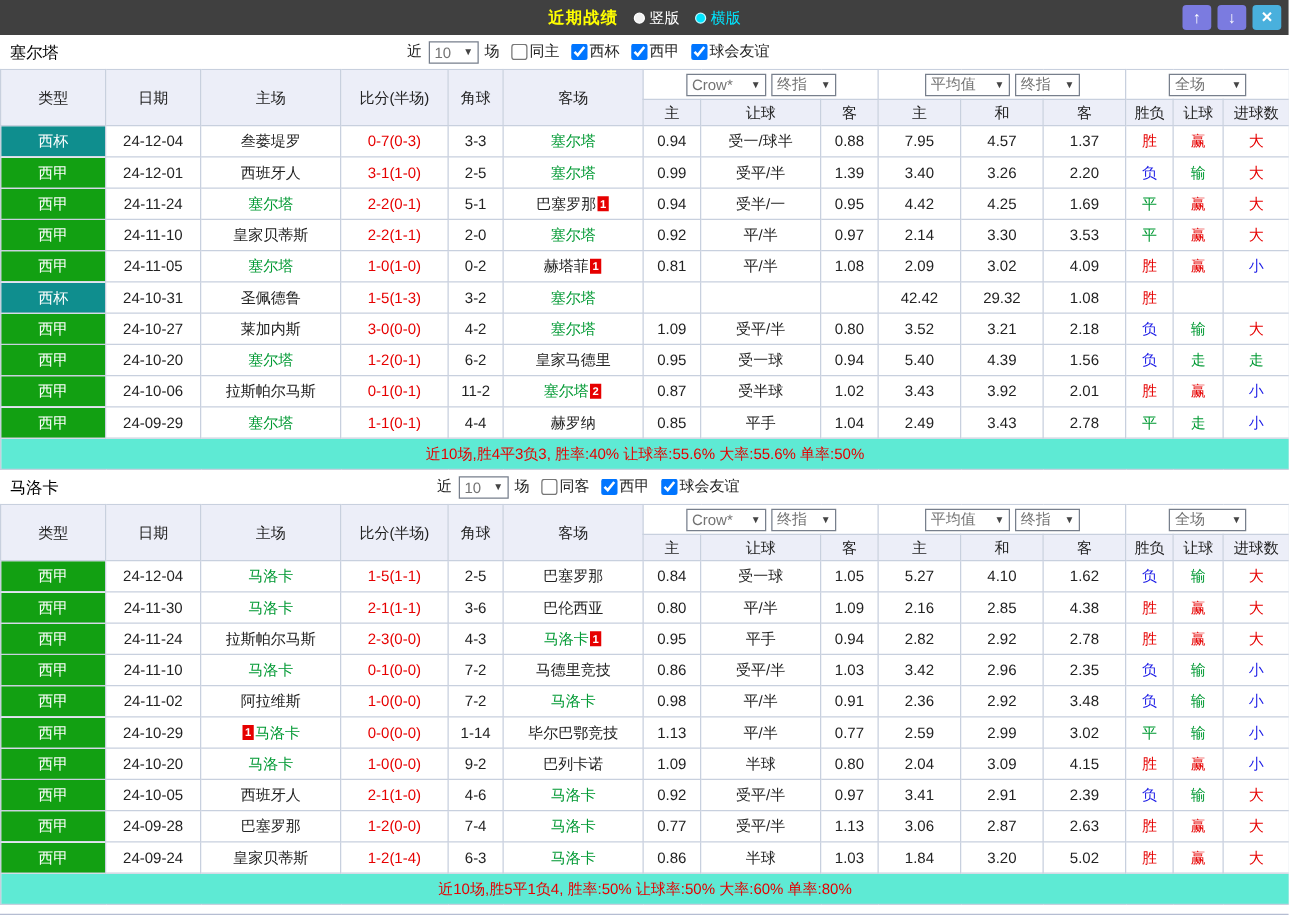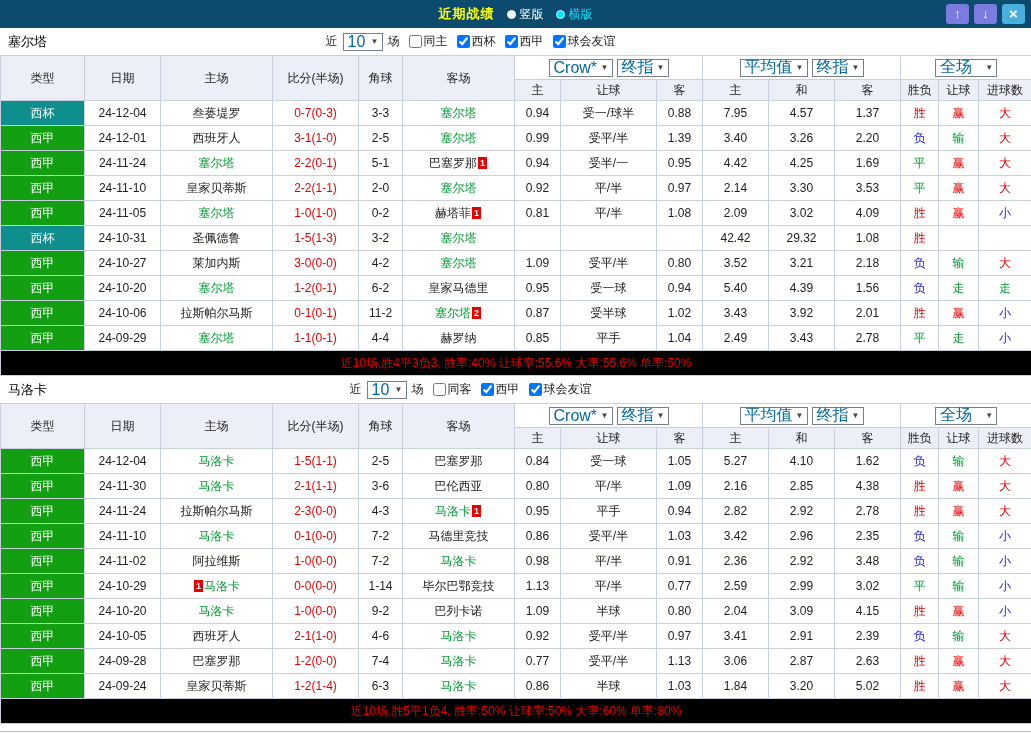--- a/index.html
+++ b/index.html
@@ -4,21 +4,21 @@
 <style>
   * { margin:0; padding:0; box-sizing:border-box; }
   html,body { overflow:hidden; }
   body {
     width:1031px; height:734px; background:#fff; color:#222;
     font-family:"Liberation Sans","DejaVu Sans",sans-serif; font-size:12px;
   }
   .app { width:1031px; height:734px; position:relative; overflow:hidden; }
 
   
-  .titlebar { height:28px; background:#0c4a6e; position:relative; display:flex; align-items:center; }
+  .titlebar { height:28px; background:#404040; position:relative; display:flex; align-items:center; }
   .titlebar-center { position:absolute; left:0; right:0; display:flex; justify-content:center; align-items:center; gap:12px; }
   .title { color:#ffff00; font-weight:bold; font-size:13px; letter-spacing:1px; }
   .radio-opt { display:inline-flex; align-items:center; gap:4px; color:#fff; cursor:pointer; }
   .radio-opt.selected { color:#00e5ff; }
   .radio { width:9px; height:9px; border-radius:50%; background:#f2f2f2; border:1px solid #fff; display:inline-block; }
   .radio.checked { background:#00e5ff; border-color:#bff7ff; }
   .titlebar-buttons { margin-left:auto; display:flex; gap:5px; padding-right:6px; position:relative; z-index:1; }
   .tb-btn { width:23px; height:20px; border:none; border-radius:3px; color:#fff; font-weight:bold;
             font-size:13px; line-height:18px; cursor:pointer; text-align:center; padding:0; }
   .tb-btn.up, .tb-btn.down { background:#7b7be0; }
@@ -28,21 +28,21 @@
   .filter-row { height:27px; position:relative; display:flex; align-items:center; background:#fff; }
   .team-label { position:absolute; left:8px; font-size:13px; color:#000; }
   .filters { margin:0 auto; display:flex; align-items:center; gap:3px; transform:translateX(-45px); }
   .filters .cb { display:inline-flex; align-items:center; margin-left:6px; cursor:pointer; gap:2px; }
   .filters input[type=checkbox] { width:13px; height:13px; margin:0; vertical-align:middle; }
 
   
   .dropdown { display:inline-flex; align-items:center; justify-content:space-between;
               border:1px solid #777f8c; background:#fff; height:18px; padding:0 3px 0 4px;
               margin:0 2px; cursor:pointer; vertical-align:middle; }
-  .dd-label { font-size:16px; color:#0369a1; white-space:nowrap; }
+  .dd-label { font-size:12px; color:#737373; white-space:nowrap; }
   .dd-arrow { font-size:8px; color:#444; margin-left:3px; }
 
   
   table.grid { border-collapse:collapse; width:1031px; table-layout:fixed; }
   .grid th, .grid td { border:1px solid #c8d0de; text-align:center; overflow:hidden; white-space:nowrap; padding:0 1px; }
   .grid thead th { background:#eceef8; font-weight:normal; color:#222; }
   .grid tr.hdr-top th { height:24px; }
   .grid tr.hdr-top th.dd-cell { background:#fff; }
   .grid tr.hdr-sub th { height:21px; }
   .grid tbody td { height:25px; background:#fff; }
@@ -53,21 +53,21 @@
 
   .focus-team { color:#009933; }
   td.score { color:#e60000;margin-left:27px; }
   td.red   { color:#e60000; }
   td.blue  { color:#1a1ae6; }
   td.green { color:#009933; }
 
   .card { display:inline-block; background:#e60000; color:#fff; font-size:9px; font-weight:bold;
           width:9px; height:12px; line-height:12px; text-align:center; vertical-align:middle; margin:0 1px; }
 
-  tr.summary td { color:#e60000; height:25px; background:#000000;margin-top:41px; }
+  tr.summary td { color:#e60000; height:25px; background:#5eead4;margin-top:41px; }
 
   .bottom-line { margin-top:7px; border-top:1px solid #b5bdd2; }
 </style>
 </head>
 <body>
 
 <div class="app">
   <div class="titlebar">
     <div class="titlebar-center">
       <span class="title">近期战绩</span>

